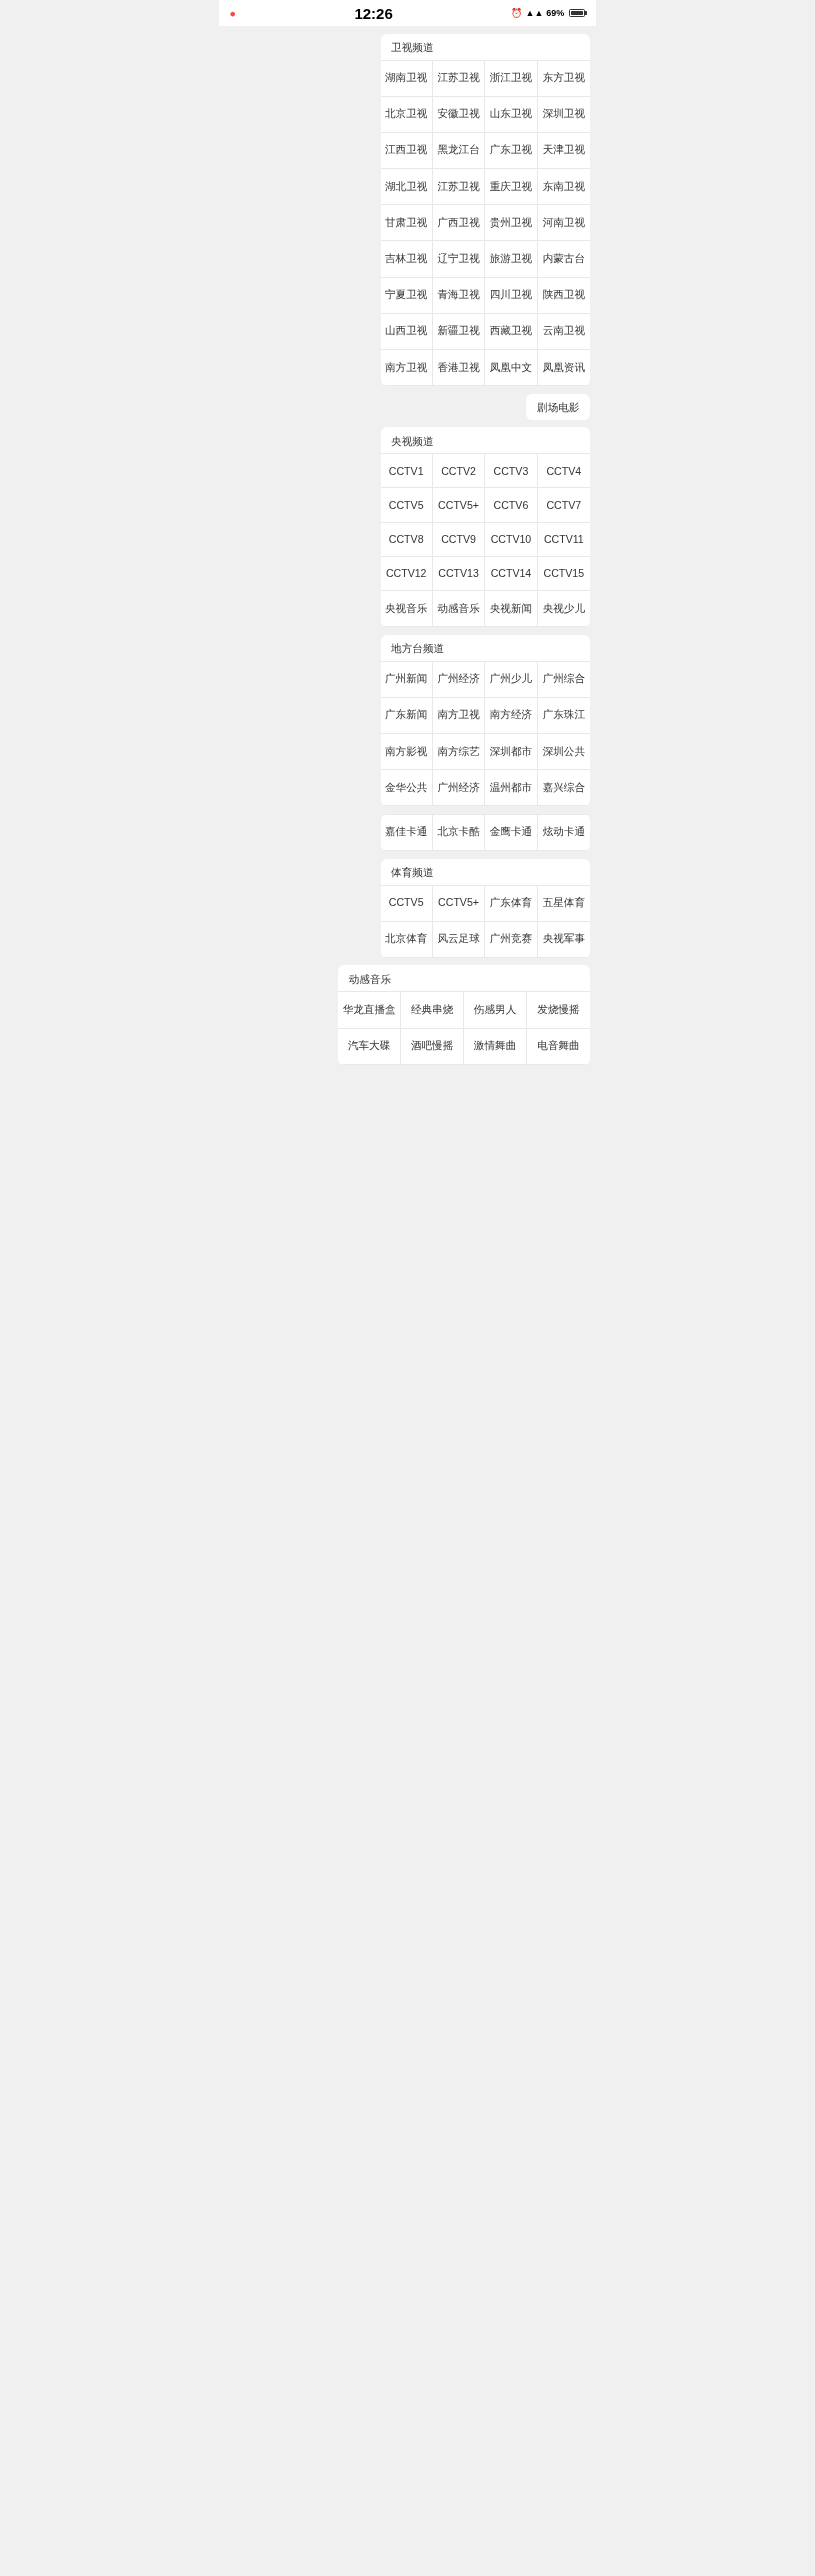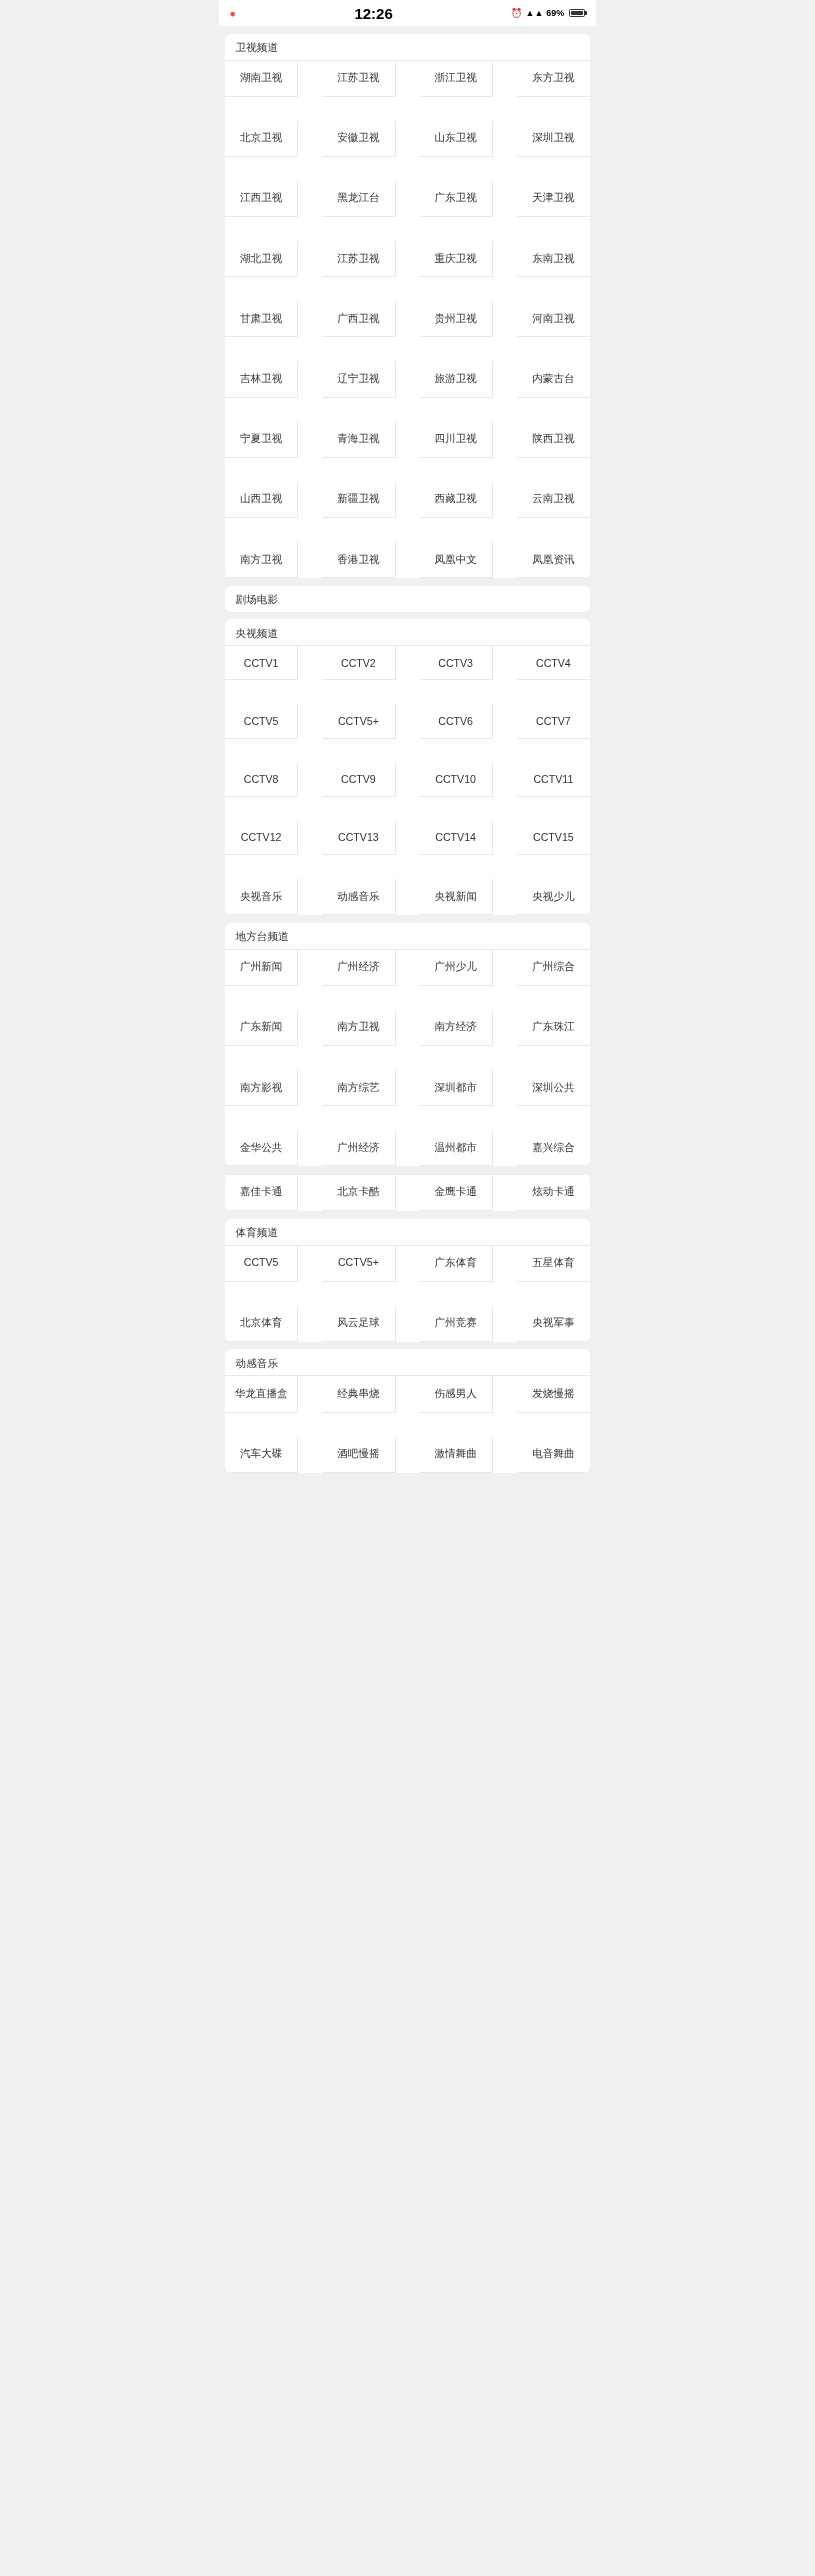--- a/index.html
+++ b/index.html
@@ -49,37 +49,37 @@
       bottom: 0.8px;
       width: 85%;
       background: #333;
       border-radius: 0.8px;
     }
     .content {
       padding: 7.5px 6px;
       display: flex;
       flex-direction: column;
       gap: 7.5px;
+      align-items: flex-end;
     }
     .section {
       background: #fff;
       border-radius: 6px;
       overflow: hidden;
     }
     .section-title {
       padding: 7.5px 10.6px 4.5px;
       font-size: 10.6px;
       color: #333;
       font-weight: 500;
     }
     .grid {
       display: grid;
       grid-template-columns: repeat(4, 1fr);
       border-top: 0.8px solid #e8e8e8;
-      gap: 24px;
     }
     .grid-item {
       padding: 10.6px 4.5px;
       text-align: center;
       font-size: 10.6px;
       color: #333;
       border-bottom: 0.8px solid #e8e8e8;
       border-right: 0.8px solid #e8e8e8;
       cursor: pointer;
     }

